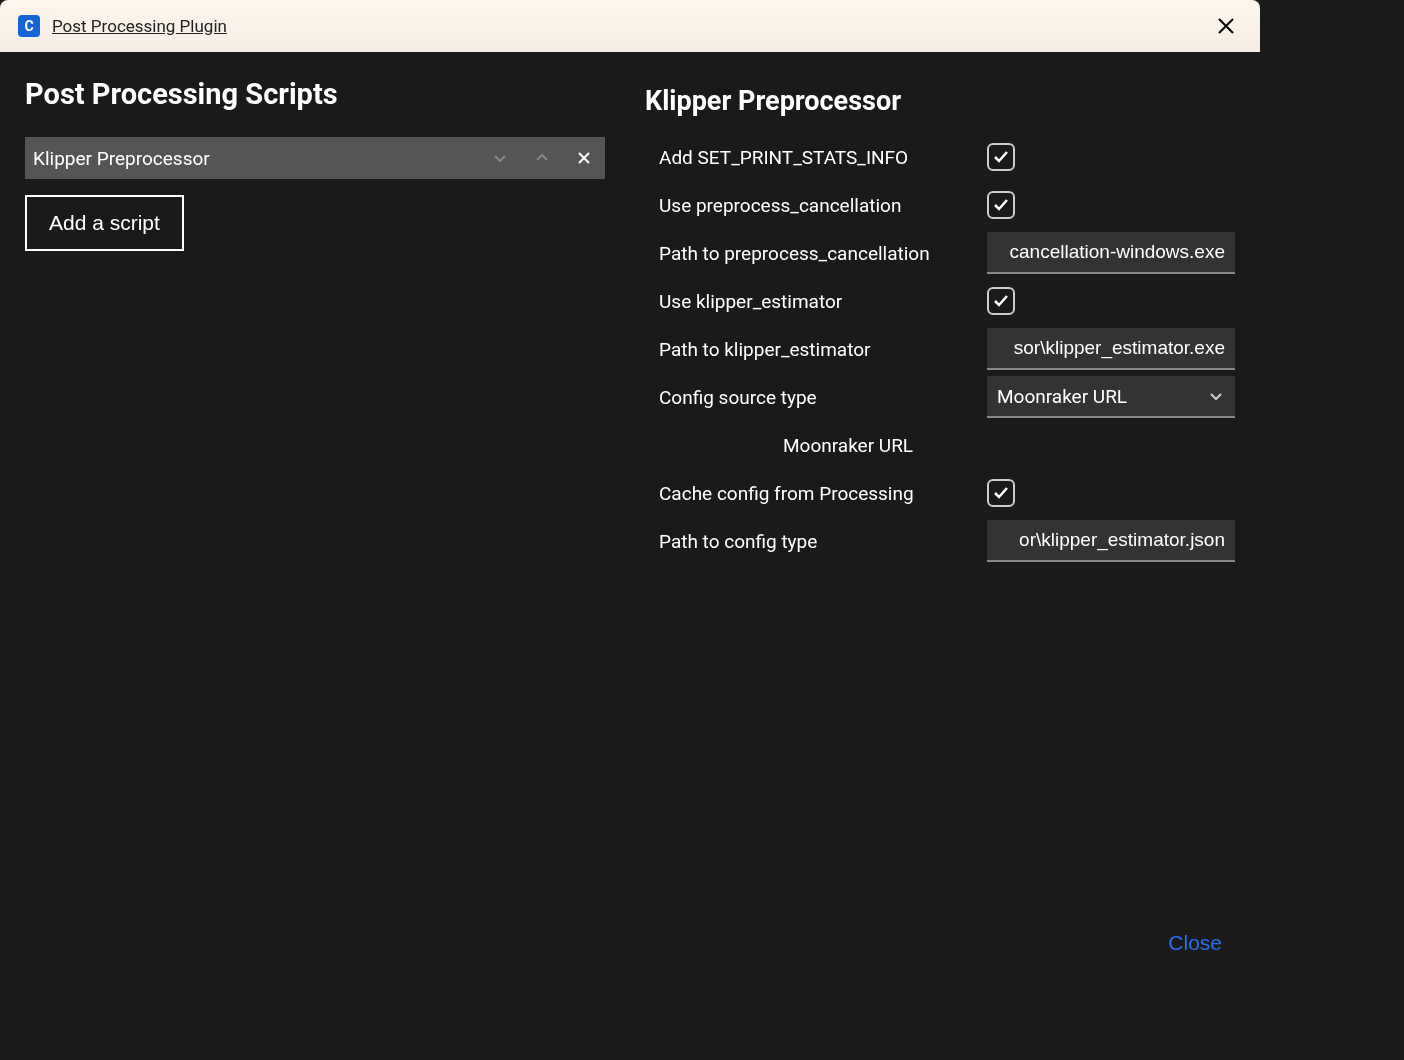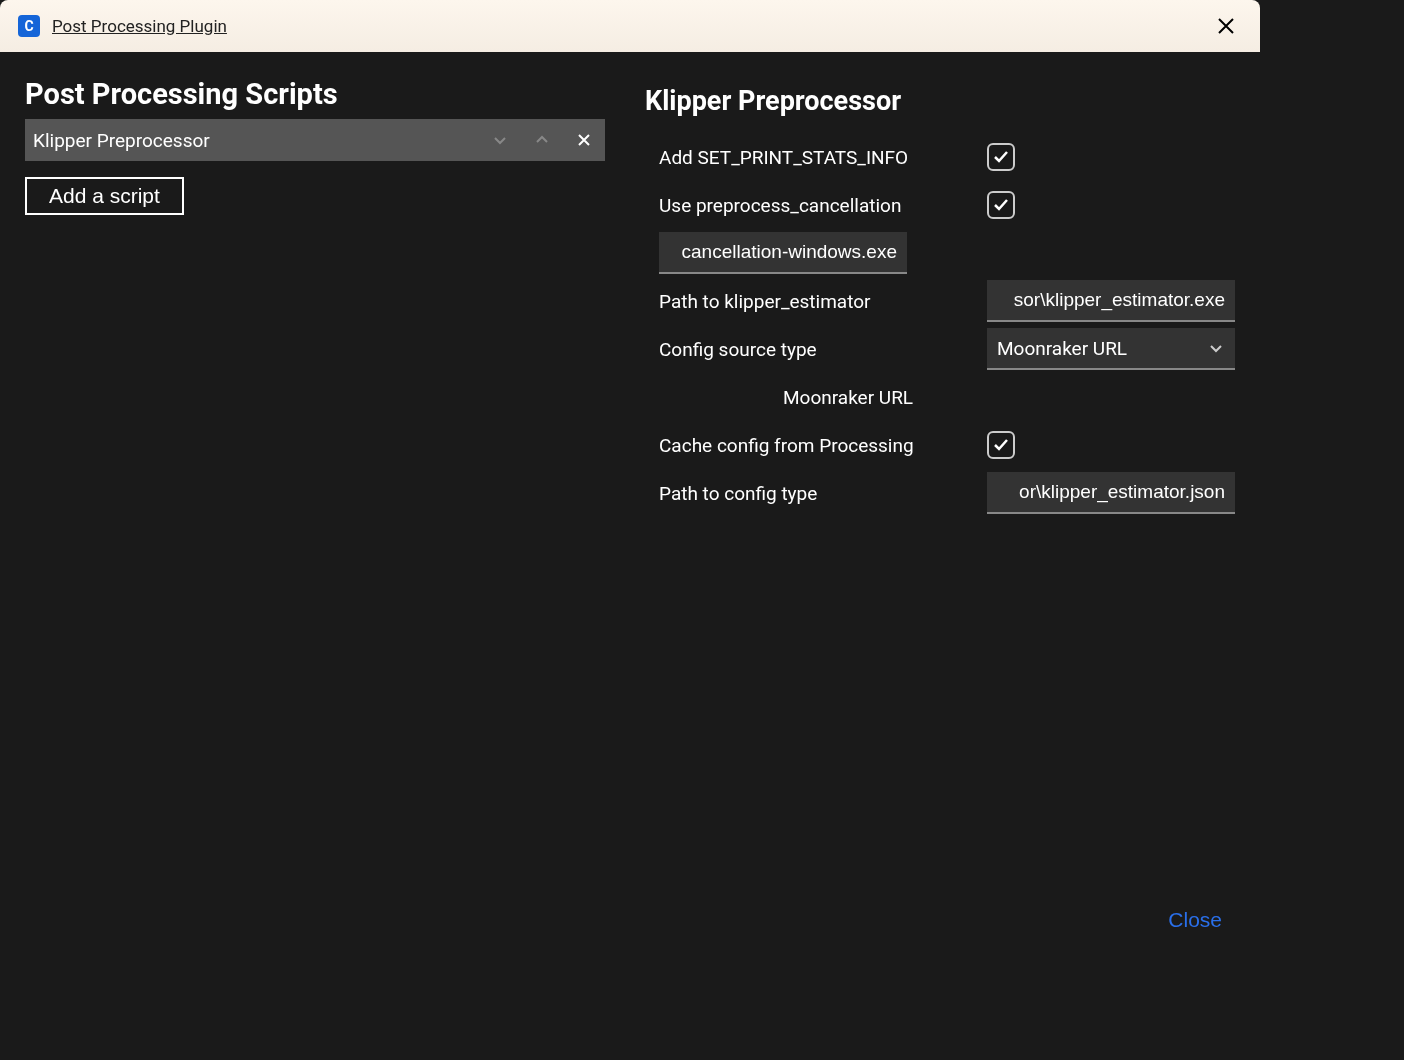--- a/index.html
+++ b/index.html
@@ -63,21 +63,21 @@
     .left-panel {
       flex: 0 0 580px;
     }
     .right-panel {
       flex: 1;
     }
     .panel-heading {
       font-size: 29px;
       font-weight: 700;
       color: #fff;
-      margin-bottom: 8px;
+      margin-bottom: 26px;
     }
     .script-row {
       display: flex;
       align-items: center;
       background: #555;
       height: 42px;
       padding-left: 8px;
     }
     .script-name {
       flex: 1;
@@ -91,21 +91,21 @@
       align-items: center;
       justify-content: center;
       cursor: pointer;
     }
     .add-script-btn {
       margin-top: 16px;
       border: 2px solid #fff;
       background: transparent;
       color: #fff;
       font-size: 21px;
-      padding: 5px 22px;
+      padding: 14px 22px;
       cursor: pointer;
     }
     .settings-heading {
       font-size: 27px;
       font-weight: 700;
       color: #fff;
       margin-bottom: 16px;
       margin-top: 8px;
     }
     .setting-row {
@@ -169,21 +169,21 @@
       cursor: pointer;
       justify-content: space-between;
     }
     .select-value {
       color: #fff;
       font-size: 19px;
     }
     .footer {
       height: 70px;
       display: flex;
-      align-items: center;
+      align-items: flex-end;
       justify-content: flex-end;
       padding: 0 38px;
     }
     .close-link {
       color: #2a6fea;
       font-size: 21px;
       cursor: pointer;
       background: none;
       border: none;
     }
@@ -245,21 +245,32 @@
           <div class="setting-label">Use preprocess_cancellation</div>
           <div class="setting-control">
             <div class="checkbox-wrap checked">
               <svg width="16" height="14" viewBox="0 0 16 14">
                 <path d="M2 7 L6 11 L14 2" stroke="#fff" stroke-width="2.5" fill="none"></path>
               </svg>
             </div>
           </div>
         </div>
         <div class="setting-row">
+          <div class="setting-label">Path to preprocess_cancellation</div>
           <div class="setting-control"><input class="text-input" value="cancellation-windows.exe" style=""></div>
+        </div>
+        <div class="setting-row">
+          <div class="setting-label">Use klipper_estimator</div>
+          <div class="setting-control">
+            <div class="checkbox-wrap checked">
+              <svg width="16" height="14" viewBox="0 0 16 14">
+                <path d="M2 7 L6 11 L14 2" stroke="#fff" stroke-width="2.5" fill="none"></path>
+              </svg>
+            </div>
+          </div>
         </div>
         <div class="setting-row">
           <div class="setting-label">Path to klipper_estimator</div>
           <div class="setting-control"><input class="text-input" value="sor\klipper_estimator.exe" style=""></div>
         </div>
         <div class="setting-row">
           <div class="setting-label">Config source type</div>
           <div class="setting-control">
             <div class="select-wrap">
               <span class="select-value">Moonraker URL</span>

